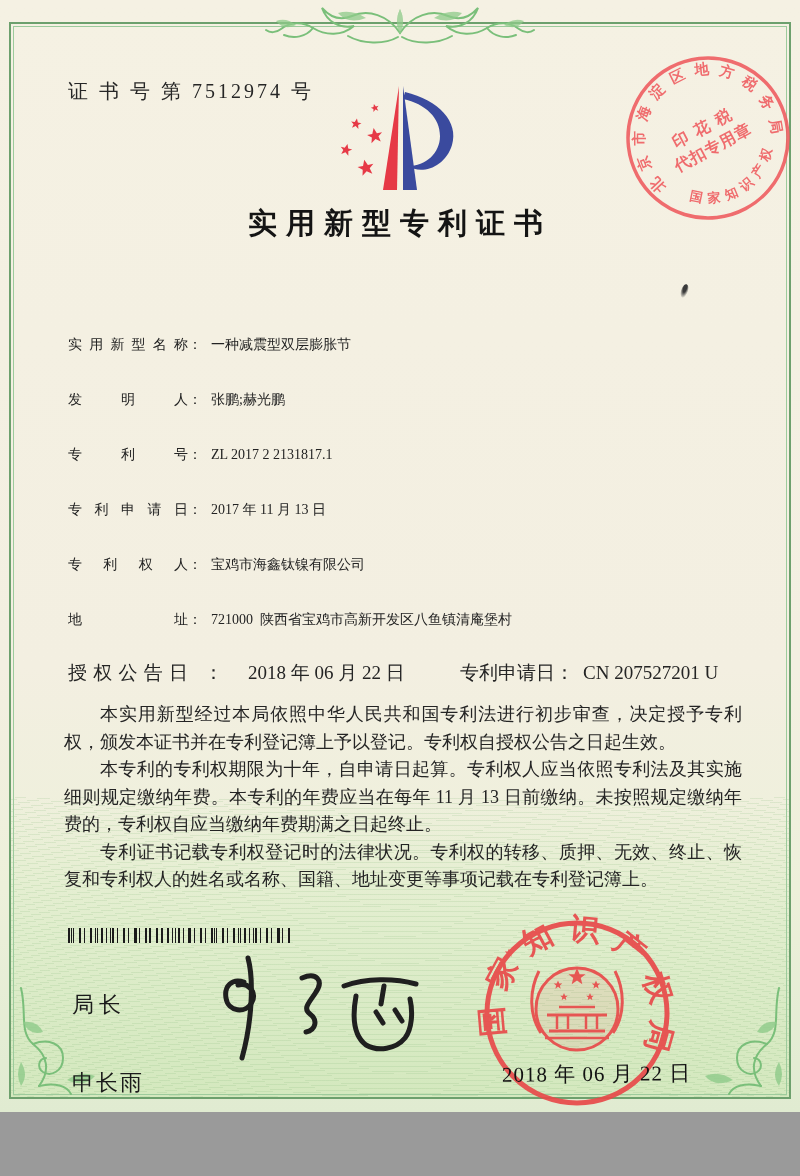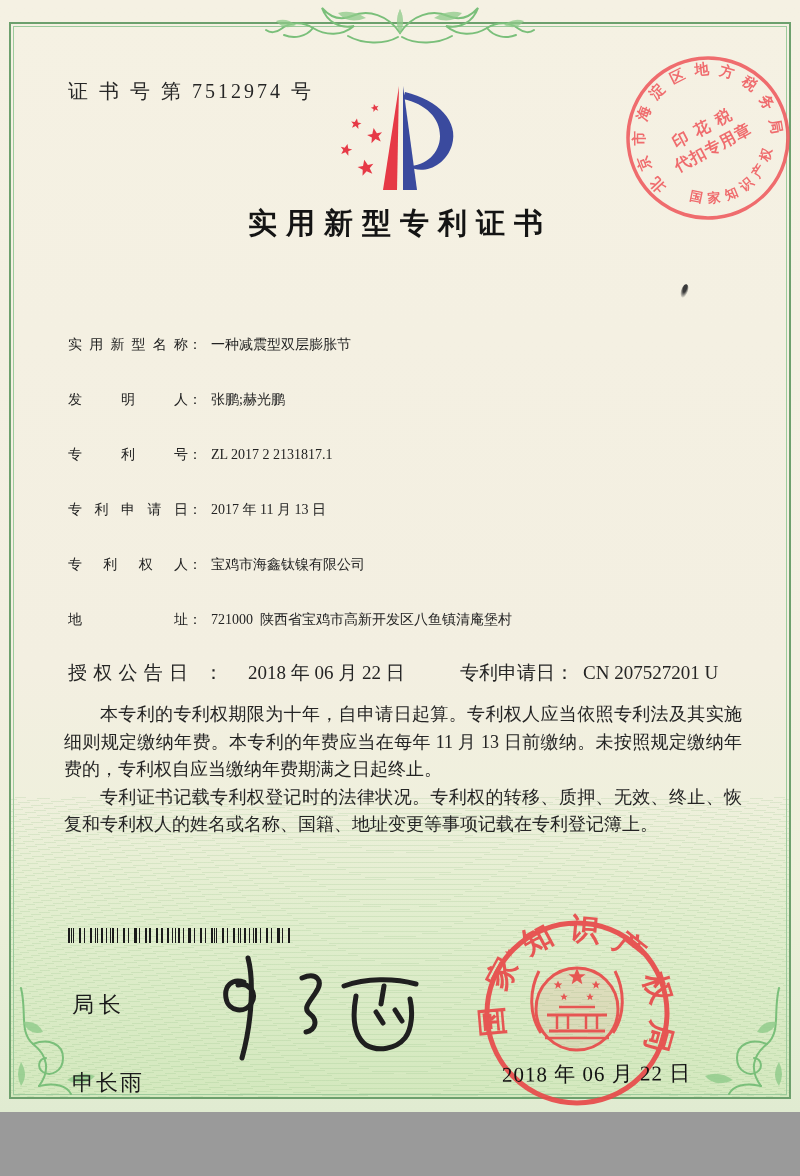--- a/index.html
+++ b/index.html
@@ -180,20 +180,21 @@
         <span class="fvalue">2018 年 06 月 22 日</span>
     </div>
     <div class="grant-right">
       <span>专利申请日</span>
         <span class="fcolon">：</span>
         <span class="fvalue">CN 207527201 U</span>
     </div>
   </div>
 
   <div class="paras">
+    <p>本实用新型经过本局依照中华人民共和国专利法进行初步审查，决定授予专利权，颁发本证书并在专利登记簿上予以登记。专利权自授权公告之日起生效。</p>
     <p>本专利的专利权期限为十年，自申请日起算。专利权人应当依照专利法及其实施细则规定缴纳年费。本专利的年费应当在每年 11 月 13 日前缴纳。未按照规定缴纳年费的，专利权自应当缴纳年费期满之日起终止。</p>
     <p>专利证书记载专利权登记时的法律状况。专利权的转移、质押、无效、终止、恢复和专利权人的姓名或名称、国籍、地址变更等事项记载在专利登记簿上。</p>
   </div>
 
   <div class="barcode"></div>
 
   <div class="director-title">局长</div>
   <div class="director-name">申长雨</div>
 
   <svg class="signature-svg" width="240" height="112" viewBox="0 0 240 112">

